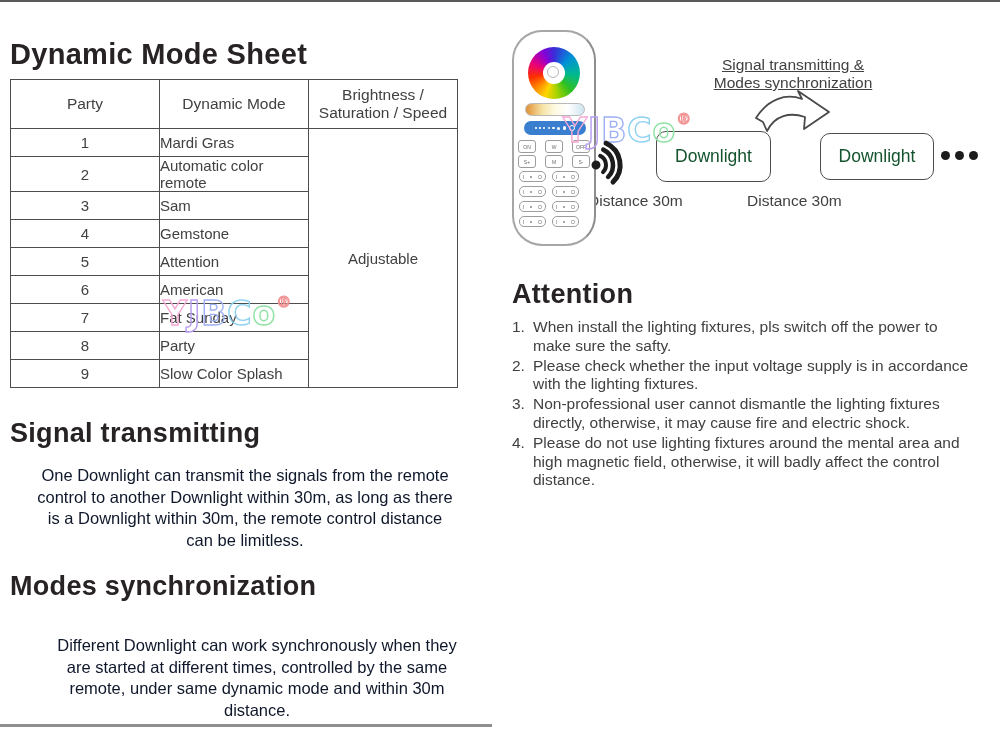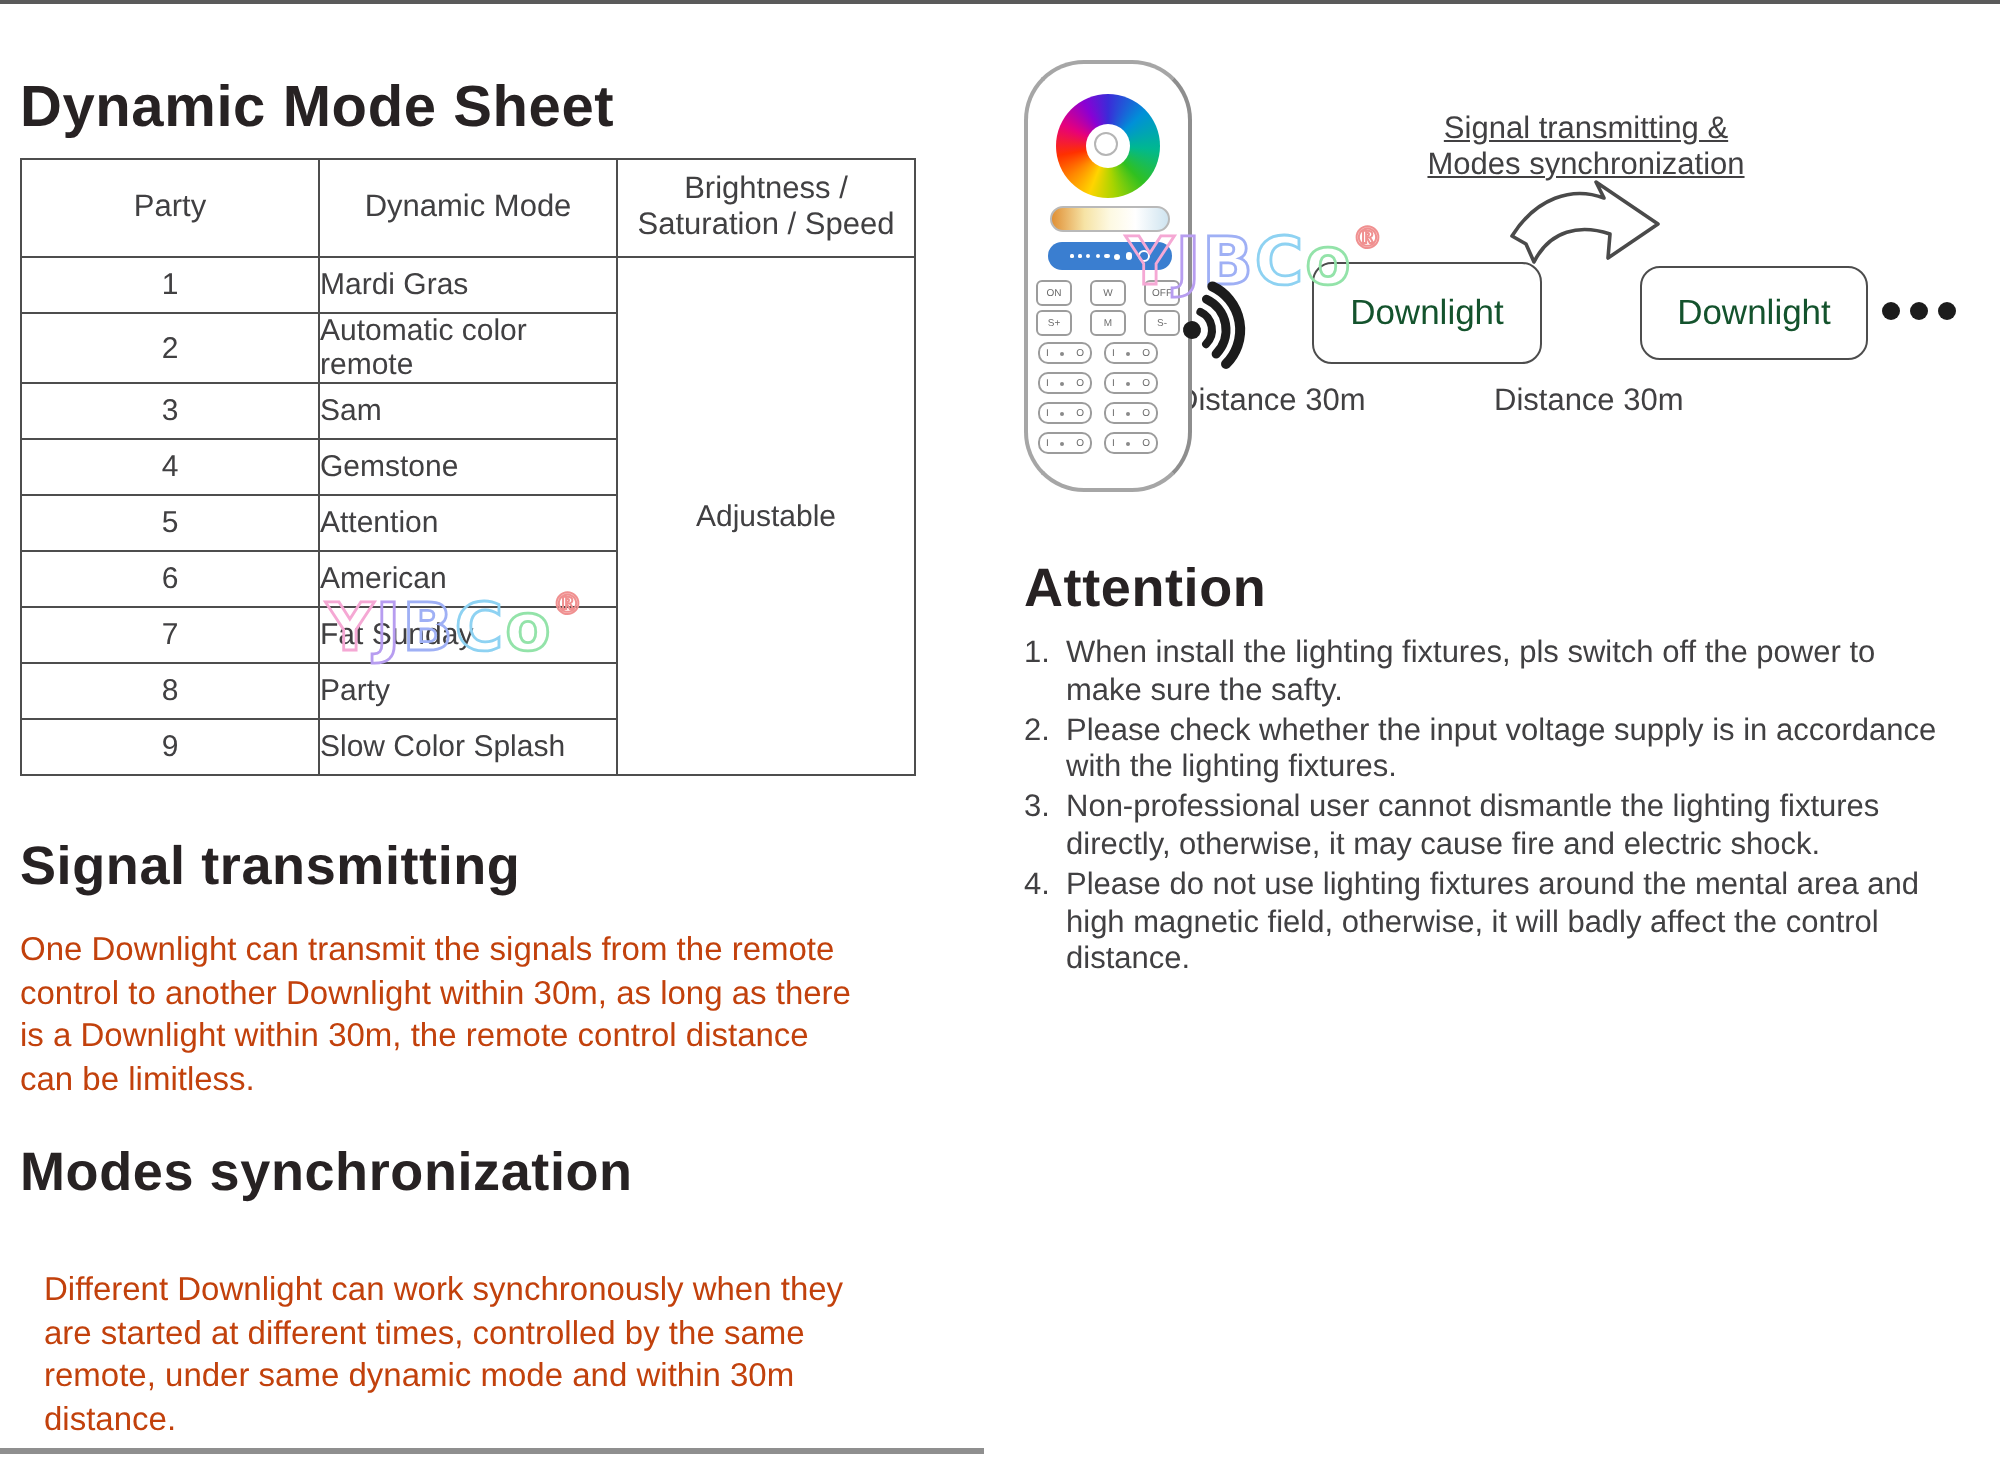--- a/index.html
+++ b/index.html
@@ -3,21 +3,21 @@
 <meta charset="utf-8">
 <style>
   html,body{margin:0;padding:0;background:#fff;}
   .page{position:relative;width:1000px;height:729px;background:#fff;overflow:hidden;
         font-family:"Liberation Sans",sans-serif;color:#414042;}
   .abs{position:absolute;}
   h1,h2{margin:0;font-weight:700;color:#272223;letter-spacing:.3px;}
   .h-big{font-size:29px;}
   .h-mid{font-size:27px;}
   .pre{white-space:pre-line;}
-  .body-text{font-size:16.5px;line-height:21.5px;color:#c2410c;}
+  .body-text{font-size:16.5px;line-height:21.5px;color:#0f172a;text-align:center;}
 
   
   table.mode{border-collapse:collapse;table-layout:fixed;width:448px;background:#fff;}
   table.mode th,table.mode td{border:1.8px solid #4d4d4d;color:#414042;}
   table.mode th{font-weight:400;font-size:15.5px;height:46px;text-align:center;}
   table.mode td{font-size:15px;height:27px;padding:0;}
   td.c-num{text-align:center;width:75px;}
   td.c-mode{padding-left:12px;width:183px;}
   td.c-adj{text-align:center;font-size:15.5px;border-radius:27px;}
 

